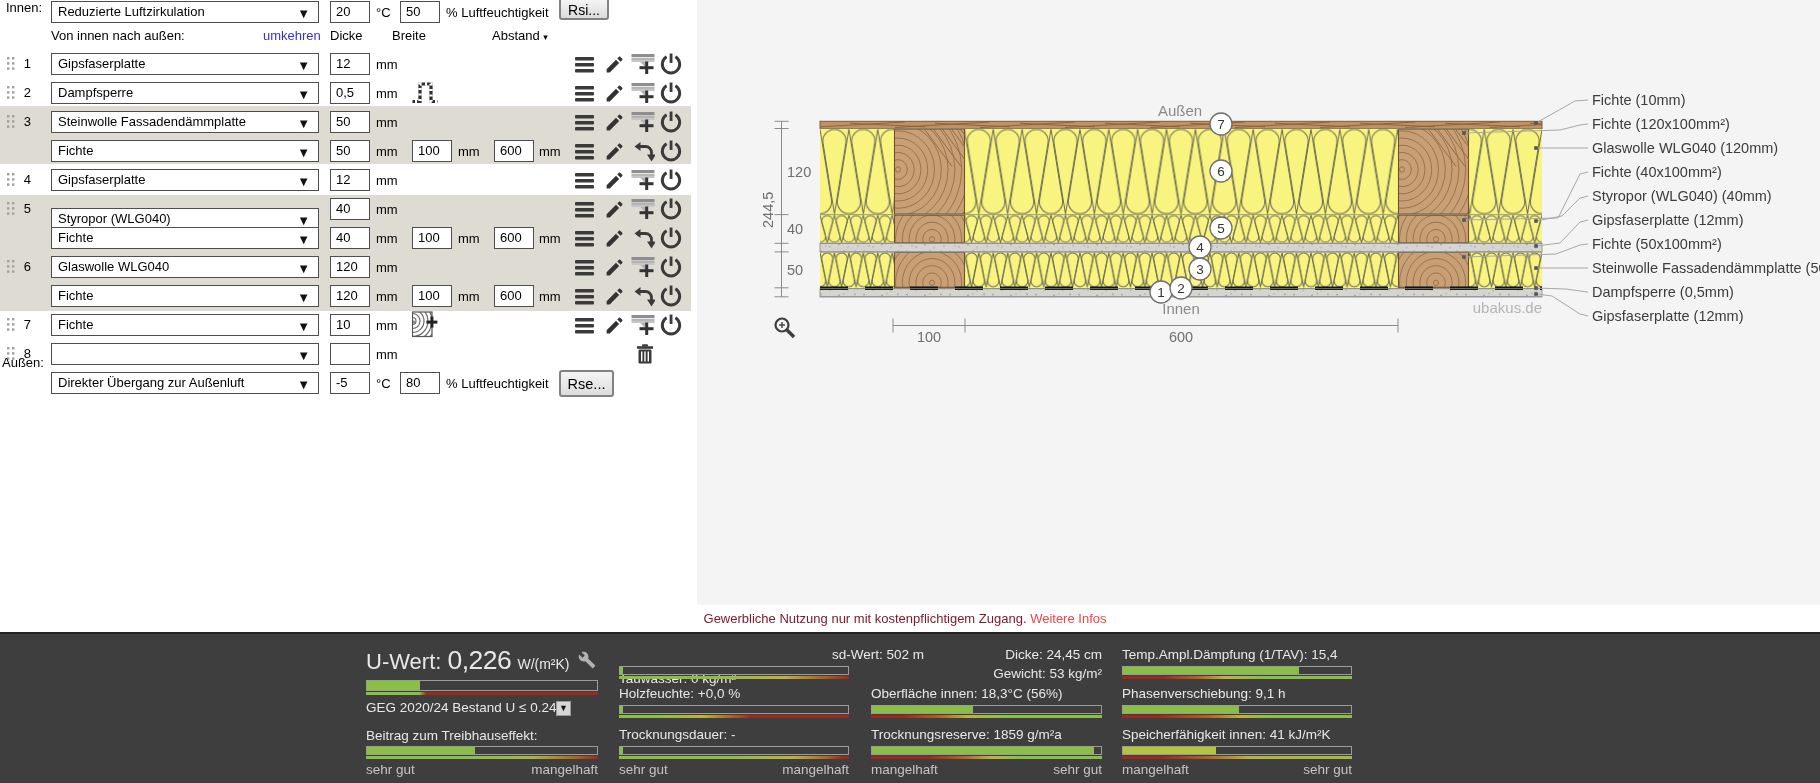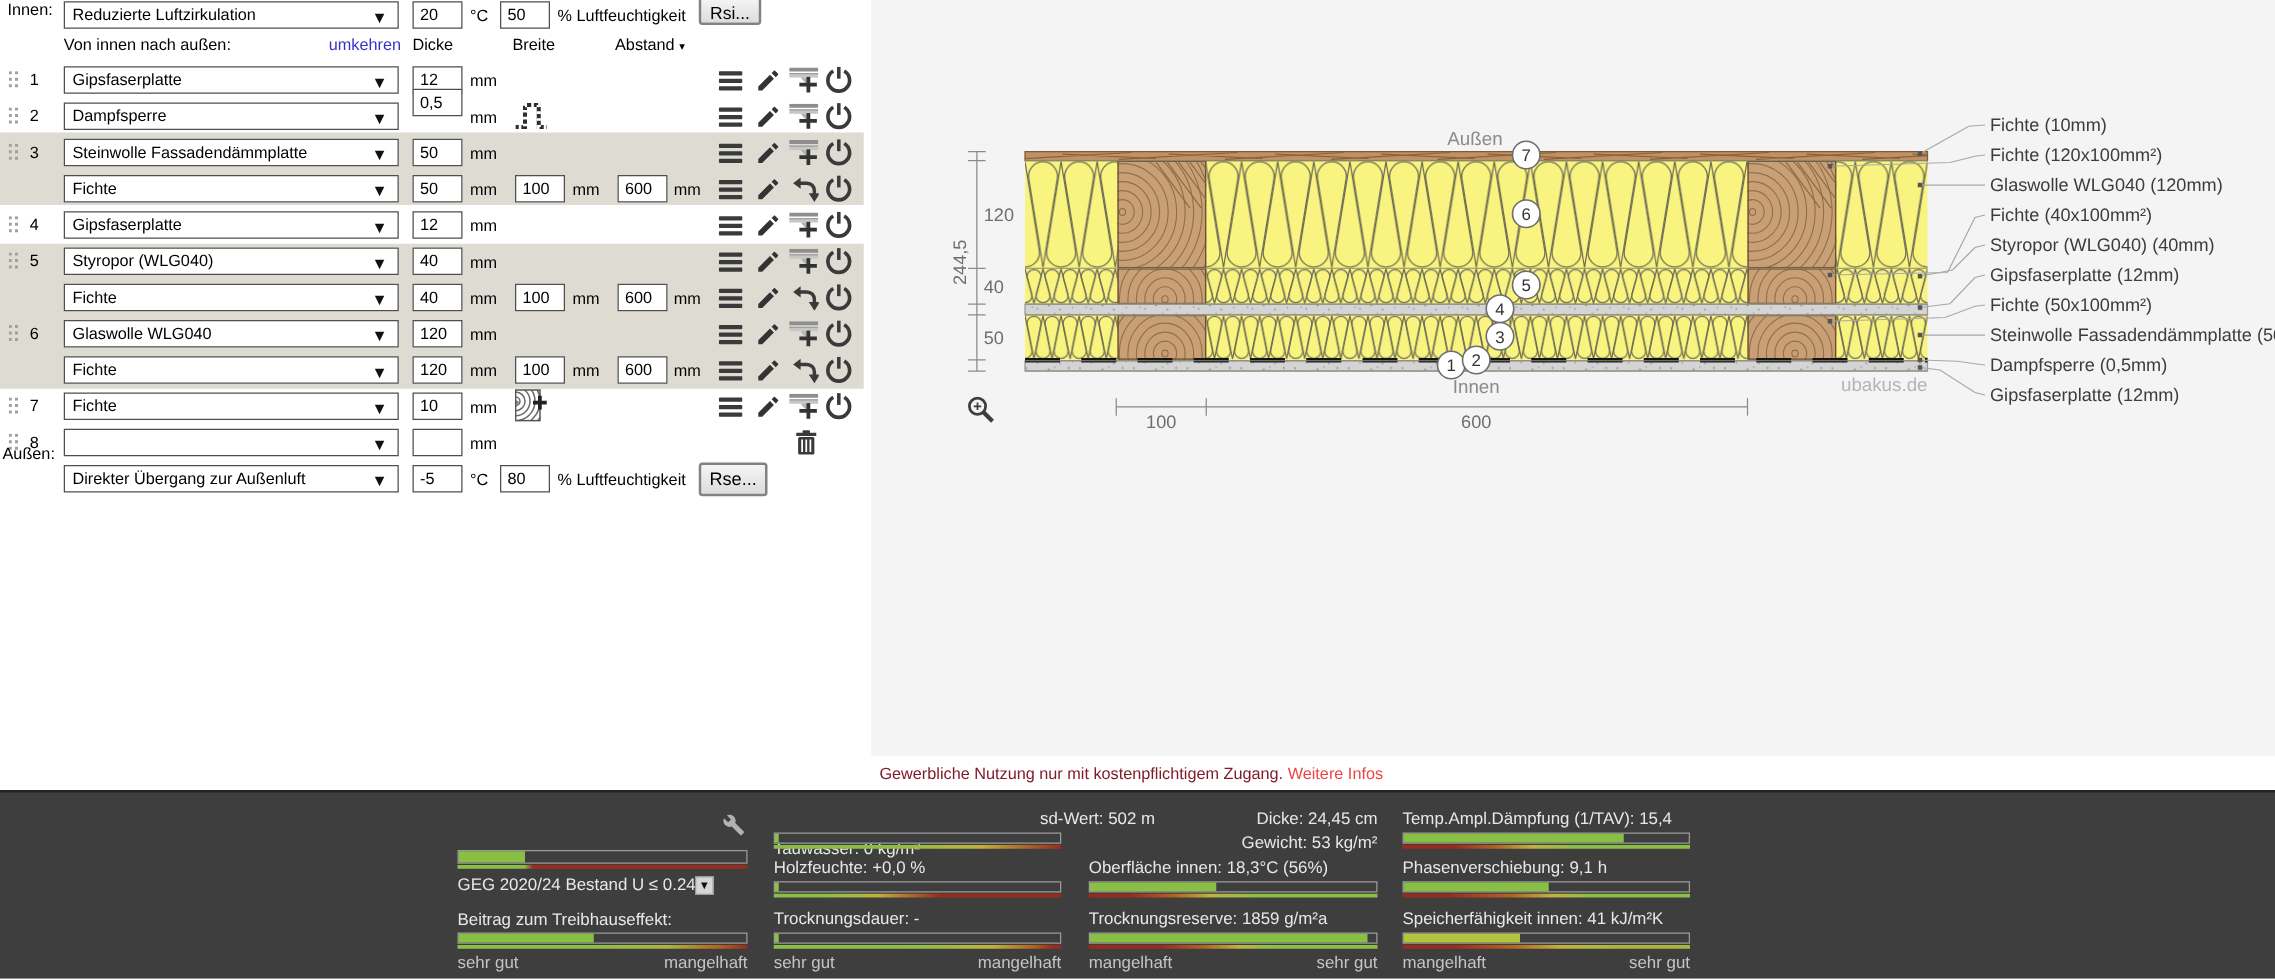--- a/index.html
+++ b/index.html
@@ -31,21 +31,21 @@
 <div class="abs lb" style="left:6px;top:0px;">Innen:</div>
 <div class="abs sel" style="top:1px;">Reduzierte Luftzirkulation<span class="ar">▼</span></div>
 <div class="abs inp" style="left:330px;top:1px;">20</div>
 <div class="abs lb" style="left:376px;top:5px;">°C</div>
 <div class="abs inp" style="left:400px;top:1px;">50</div>
 <div class="abs lb" style="left:446px;top:5px;">% Luftfeuchtigkeit</div>
 <div class="abs btn" style="left:559px;top:-3px;width:50px;height:23px;line-height:22px;font-size:14px;">Rsi...</div>
 <div class="abs lb" style="left:51px;top:28px;">Von innen nach außen:</div>
 <div class="abs link" style="left:263px;top:28px;">umkehren</div>
 <div class="abs lb" style="left:330px;top:28px;">Dicke</div>
-<div class="abs lb" style="left:410px;top:28px;">Breite</div>
+<div class="abs lb" style="left:392px;top:28px;">Breite</div>
 <div class="abs lb" style="left:492px;top:28px;">Abstand <span style="font-size:9px;">▾</span></div>
 <svg class="abs" style="left:7px;top:57px" width="8" height="14" viewBox="0 0 8 14">
       <g fill="#a0a0a0">
         <rect x="0" y="0" width="2.4" height="2.4"></rect>
         <rect x="5" y="0" width="2.4" height="2.4"></rect>
         <rect x="0" y="5.2" width="2.4" height="2.4"></rect>
         <rect x="5" y="5.2" width="2.4" height="2.4"></rect>
         <rect x="0" y="10.4" width="2.4" height="2.4"></rect>
         <rect x="5" y="10.4" width="2.4" height="2.4"></rect>
       </g>
@@ -81,21 +81,21 @@
         <rect x="0" y="0" width="2.4" height="2.4"></rect>
         <rect x="5" y="0" width="2.4" height="2.4"></rect>
         <rect x="0" y="5.2" width="2.4" height="2.4"></rect>
         <rect x="5" y="5.2" width="2.4" height="2.4"></rect>
         <rect x="0" y="10.4" width="2.4" height="2.4"></rect>
         <rect x="5" y="10.4" width="2.4" height="2.4"></rect>
       </g>
     </svg>
 <div class="abs num" style="left:17px;top:85px;">2</div>
 <div class="abs sel" style="top:82px;">Dampfsperre<span class="ar">▼</span></div>
-<div class="abs inp" style="left:330px;top:71px;">0,5</div>
+<div class="abs inp" style="left:330px;top:82px;">0,5</div>
 <div class="abs lb" style="left:376px;top:86px;">mm</div>
 <svg class="abs" style="left:411px;top:80px" width="27" height="24" viewBox="0 0 27 24">
       <path d="M1.5,21.5 H9 V4 H20 V21.5 H26.5" fill="none" stroke="#2e2e2e" stroke-width="3.2"></path>
       <path d="M1.5,21.5 H9 V4 H20 V21.5 H26.5" fill="none" stroke="#fff" stroke-width="3.4" stroke-dasharray="2.1 3.4" stroke-dashoffset="3"></path>
     </svg>
 <svg class="abs" style="left:575px;top:85px" width="19" height="17" viewBox="0 0 19 17">
       <g fill="#3a3a3a">
         <rect x="0" y="1" width="19" height="3.4" rx="1"></rect>
         <rect x="0" y="7" width="19" height="3.4" rx="1"></rect>
         <rect x="0" y="13" width="19" height="3.4" rx="1"></rect>
@@ -218,21 +218,21 @@
       <g fill="#a0a0a0">
         <rect x="0" y="0" width="2.4" height="2.4"></rect>
         <rect x="5" y="0" width="2.4" height="2.4"></rect>
         <rect x="0" y="5.2" width="2.4" height="2.4"></rect>
         <rect x="5" y="5.2" width="2.4" height="2.4"></rect>
         <rect x="0" y="10.4" width="2.4" height="2.4"></rect>
         <rect x="5" y="10.4" width="2.4" height="2.4"></rect>
       </g>
     </svg>
 <div class="abs num" style="left:17px;top:201px;">5</div>
-<div class="abs sel" style="top:198px;">Styropor (WLG040)<span class="ar">▼</span></div>
+<div class="abs sel" style="top:208px;">Styropor (WLG040)<span class="ar">▼</span></div>
 <div class="abs inp" style="left:330px;top:198px;">40</div>
 <div class="abs lb" style="left:376px;top:202px;">mm</div>
 <svg class="abs" style="left:575px;top:201px" width="19" height="17" viewBox="0 0 19 17">
       <g fill="#3a3a3a">
         <rect x="0" y="1" width="19" height="3.4" rx="1"></rect>
         <rect x="0" y="7" width="19" height="3.4" rx="1"></rect>
         <rect x="0" y="13" width="19" height="3.4" rx="1"></rect>
       </g>
     </svg>
 <svg class="abs" style="left:604px;top:199px" width="21" height="21" viewBox="0 0 24 24">
@@ -676,20 +676,21 @@
       <circle cx="782" cy="325" r="6.5" stroke-width="2.2"></circle>
       <line x1="787" y1="330" x2="794" y2="337" stroke-width="3.4"></line>
       <line x1="779" y1="325" x2="785" y2="325" stroke-width="1.4"></line>
       <line x1="782" y1="322" x2="782" y2="328" stroke-width="1.4"></line>
     </g>
 </svg>
 <div class="abs" style="left:0;top:611px;width:1820px;text-align:center;font-size:13px;color:#801c29;">
 <span style="position:relative;left:-5px;">Gewerbliche Nutzung nur mit kostenpflichtigem Zugang. <span style="color:#ef4444;">Weitere Infos</span></span>
 </div>
 <div class="abs dark" id="dark">
+<div class="abs" style="left:366px;top:11px;color:#e8e8e8;font-size:22px;">U-Wert: <span style="font-size:26.5px;letter-spacing:-0.5px;">0,226</span> <span style="font-size:14px;">W/(m²K)</span></div>
 <svg class="abs" style="left:578px;top:17px" width="18" height="18" viewBox="0 0 24 24">
       <path fill="#b2b2b2" d="M22.7 19l-9.1-9.1c.9-2.3.4-5-1.5-6.9-2-2-5-2.4-7.4-1.3L9 6 6 9 1.6 4.7C.4 7.1.9 10.1 2.9 12.1c1.9 1.9 4.6 2.4 6.9 1.5l9.1 9.1c.4.4 1 .4 1.4 0l2.3-2.3c.5-.4.5-1.1.1-1.4z"></path>
     </svg>
 <div class="gbox" style="left:366px;top:46px;width:232px;">
       <div class="gbar" style="height:11px;">
         <div class="gfill" style="width:23%;background:#8abf46;"></div>
       </div>
       <div class="gstrip" style="background:linear-gradient(90deg,#8abf46 0%,#8abf46 23%,#9c2a1c 26%,#9c2a1c 100%);"></div>
     </div>
 <div class="dt" style="left:366px;top:66px;">GEG 2020/24 Bestand U ≤ 0.24</div>

